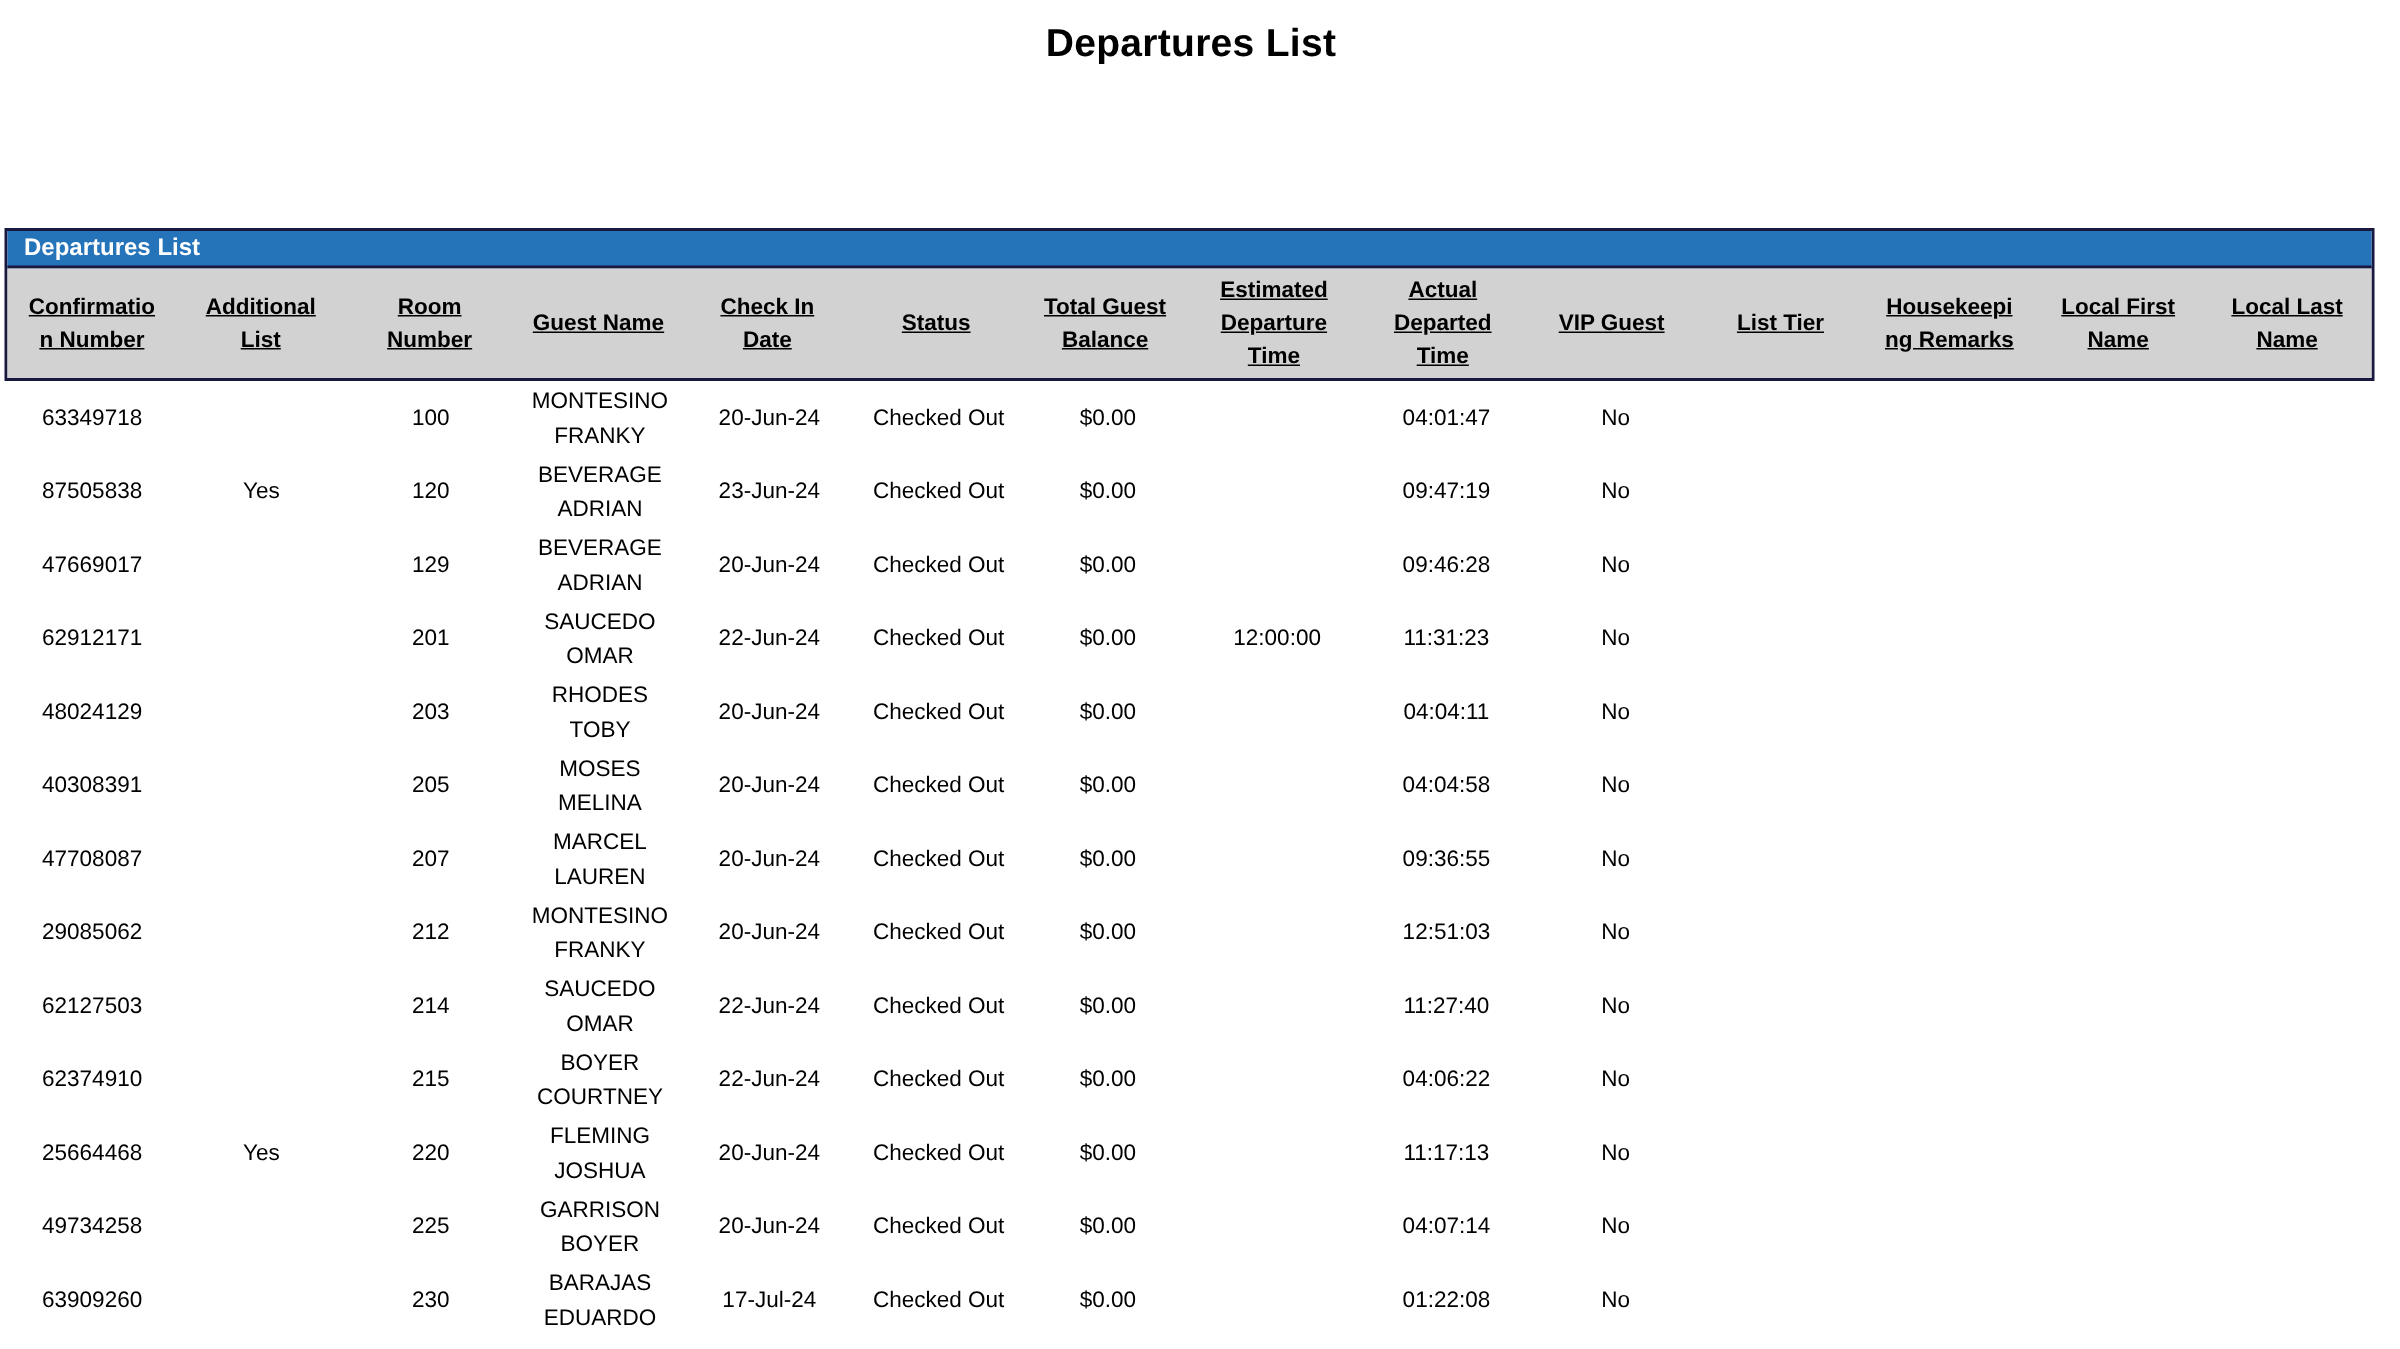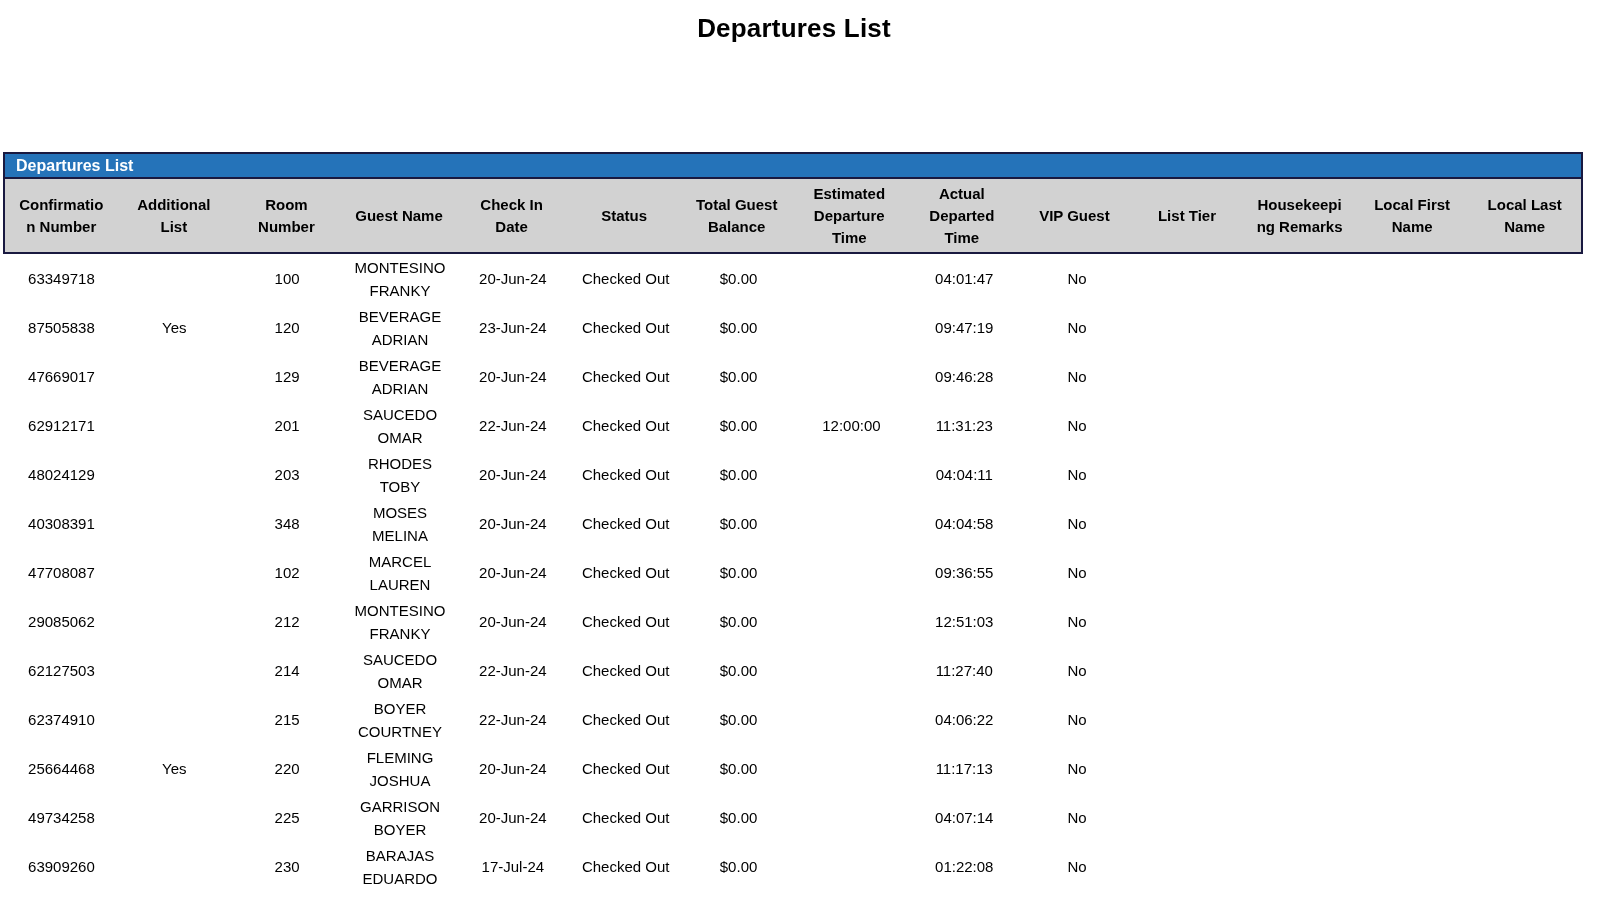--- a/index.html
+++ b/index.html
@@ -43,20 +43,21 @@
     color: #ffffff;
     font-size: 16px;
     font-weight: bold;
   }
   .header-row {
     display: grid;
     grid-template-columns: repeat(14, 1fr);
     background: var(--header-gray);
     min-height: 73px;
     align-items: center;
+    text-decoration: underline;
   }
   .hcell {
     text-align: center;
     font-weight: bold;
     font-size: 15px;
     line-height: 22px;
     white-space: pre-line;
     padding: 2px 4px;
   }
   .tbody {
@@ -202,38 +203,38 @@
       <div class="cell">04:04:11</div>
       <div class="cell">No</div>
       <div class="cell"></div>
       <div class="cell"></div>
       <div class="cell"></div>
       <div class="cell"></div>
     </div>
       <div class="trow">
       <div class="cell">40308391</div>
       <div class="cell"></div>
-      <div class="cell">348</div>
+      <div class="cell">205</div>
       <div class="cell">MOSES
 MELINA</div>
       <div class="cell">20-Jun-24</div>
       <div class="cell">Checked Out</div>
       <div class="cell">$0.00</div>
       <div class="cell"></div>
       <div class="cell">04:04:58</div>
       <div class="cell">No</div>
       <div class="cell"></div>
       <div class="cell"></div>
       <div class="cell"></div>
       <div class="cell"></div>
     </div>
       <div class="trow">
       <div class="cell">47708087</div>
       <div class="cell"></div>
-      <div class="cell">102</div>
+      <div class="cell">207</div>
       <div class="cell">MARCEL
 LAUREN</div>
       <div class="cell">20-Jun-24</div>
       <div class="cell">Checked Out</div>
       <div class="cell">$0.00</div>
       <div class="cell"></div>
       <div class="cell">09:36:55</div>
       <div class="cell">No</div>
       <div class="cell"></div>
       <div class="cell"></div>

